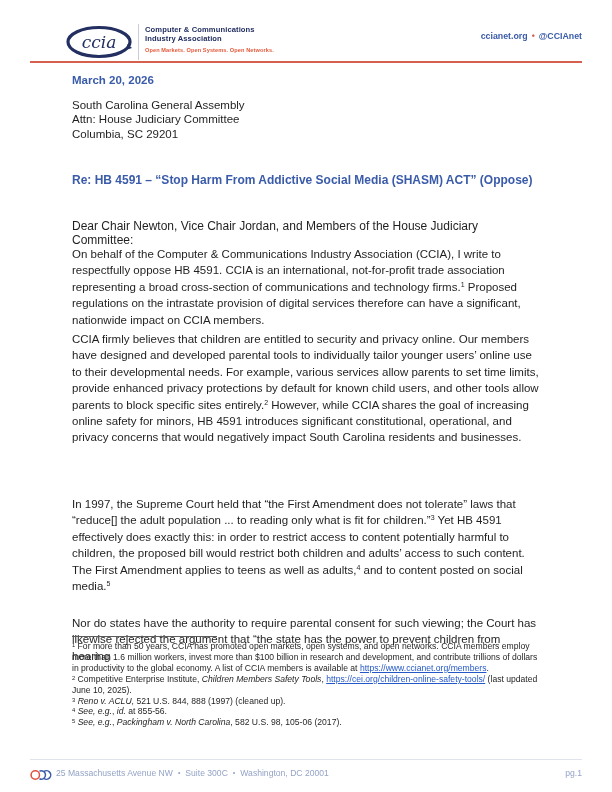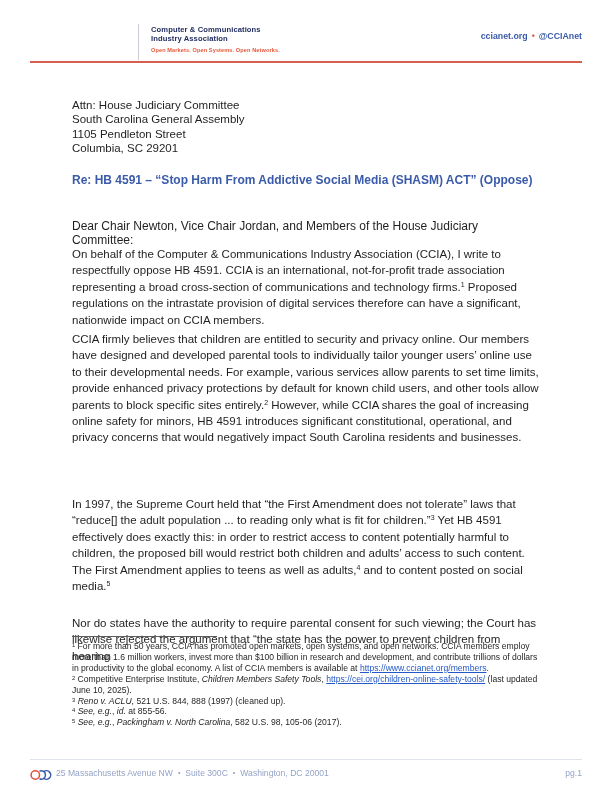--- a/index.html
+++ b/index.html
@@ -7,21 +7,21 @@
     position:relative;
     width:612px;height:792px;
     background:#ffffff;
     font-family:"Liberation Sans","DejaVu Sans",sans-serif;
     color:#1f1f1f;
     overflow:hidden;
   }
   
   .hdr-logo{position:absolute;left:64px;top:23px;}
   .hdr-divider{position:absolute;left:138px;top:24px;width:1px;height:36px;background:#c9cdd6;}
-  .org-block{position:absolute;left:145px;top:25px;line-height:9px;margin-left:6px;}
+  .org-block{position:absolute;left:145px;top:25px;line-height:9px;}
   .org-line{font-size:7.6px;font-weight:bold;color:#232f61;letter-spacing:.1px;}
   .org-tag{font-size:5.6px;font-weight:bold;color:#e4593b;margin-top:3px;letter-spacing:.1px;}
   .hdr-links{position:absolute;right:30px;top:31px;font-size:8.8px;font-weight:bold;color:#3a5ba9;}
   .hdr-dot{color:#d5604e;padding:0 4px;}
   .red-rule{position:absolute;left:30px;top:61px;width:552px;height:2px;background:#d5604e;}
   .abs{position:absolute;left:72px;width:468px;}
   .date{top:74px;font-weight:bold;color:#3a5ba9;font-size:11.5px;}
   .address{top:98px;font-size:11.5px;line-height:14.4px;}
   .subject{top:173px;font-weight:bold;color:#3a5ba9;font-size:12px;line-height:15.6px;}
   .salutation{top:219px;font-size:12px;}
@@ -43,36 +43,43 @@
   .ftr-mark{position:absolute;left:30px;top:767px;}
   .ftr-addr{position:absolute;left:56px;top:768px;font-size:8.6px;color:#94a3c6;}
   .ftr-sep{padding:0 5px;font-size:7px;vertical-align:1px;}
   .ftr-page{position:absolute;right:30px;top:768px;font-size:8.6px;color:#94a3c6;}
 </style>
 </head>
 <body>
 
 <div class="page">
 
+  <div class="hdr-logo">
+    <svg width="70" height="38" viewBox="0 0 70 38">
+      <ellipse cx="35" cy="19" rx="31" ry="14.5" fill="none" stroke="#232f61" stroke-width="3.2"></ellipse>
+      <path d="M 62 27 l 6 -2 l -4.5 -4" fill="#232f61" stroke="none"></path>
+      <text x="35" y="25" text-anchor="middle" font-family="'DejaVu Serif',serif" font-style="italic" font-size="17" fill="#232f61">ccia</text>
+    </svg>
+  </div>
   <div class="hdr-divider"></div>
   <div class="org-block">
     <div class="org-line">Computer &amp; Communications</div>
     <div class="org-line">Industry Association</div>
     <div class="org-tag">Open Markets. Open Systems. Open Networks.</div>
   </div>
   <div class="hdr-links">
     <span>ccianet.org</span><span class="hdr-dot">•</span><span>@CCIAnet</span>
   </div>
   <div class="red-rule"></div>
 
+  <div class="abs date">March 20, 2026</div>
 
   <div class="abs address">
+    <div>South Carolina General Assembly</div>
     <div>Attn: House Judiciary Committee</div>
-    <div>South Carolina General Assembly</div>
-    <div>1105 Pendleton Street</div>
     <div>Columbia, SC 29201</div>
   </div>
 
   <div class="abs subject">Re: HB 4591 – “Stop Harm From Addictive Social Media (SHASM) ACT” (Oppose)</div>
 
   <div class="abs salutation">Dear Chair Newton, Vice Chair Jordan, and Members of the House Judiciary Committee:</div>
 
   <div class="abs para p1"><span>On behalf of the Computer &amp; Communications Industry Association (CCIA), I write to respectfully oppose HB 4591. CCIA is an international, not-for-profit trade association representing a broad cross-section of communications and technology firms.</span><sup>1</sup><span> Proposed regulations on the intrastate provision of digital services therefore can have a significant, nationwide impact on CCIA members.</span></div>
   <div class="abs para p2"><span>CCIA firmly believes that children are entitled to security and privacy online. Our members have designed and developed parental tools to individually tailor younger users’ online use to their developmental needs. For example, various services allow parents to set time limits, provide enhanced privacy protections by default for known child users, and other tools allow parents to block specific sites entirely.</span><sup>2</sup><span> However, while CCIA shares the goal of increasing online safety for minors, HB 4591 introduces significant constitutional, operational, and privacy concerns that would negatively impact South Carolina residents and businesses.</span></div>
   <div class="abs para p3"><span>In 1997, the Supreme Court held that “the First Amendment does not tolerate” laws that “reduce[] the adult population ... to reading only what is fit for children.”</span><sup>3</sup><span> Yet HB 4591 effectively does exactly this: in order to restrict access to content potentially harmful to children, the proposed bill would restrict both children and adults’ access to such content. The First Amendment applies to teens as well as adults,</span><sup>4</sup><span> and to content posted on social media.</span><sup>5</sup></div>

